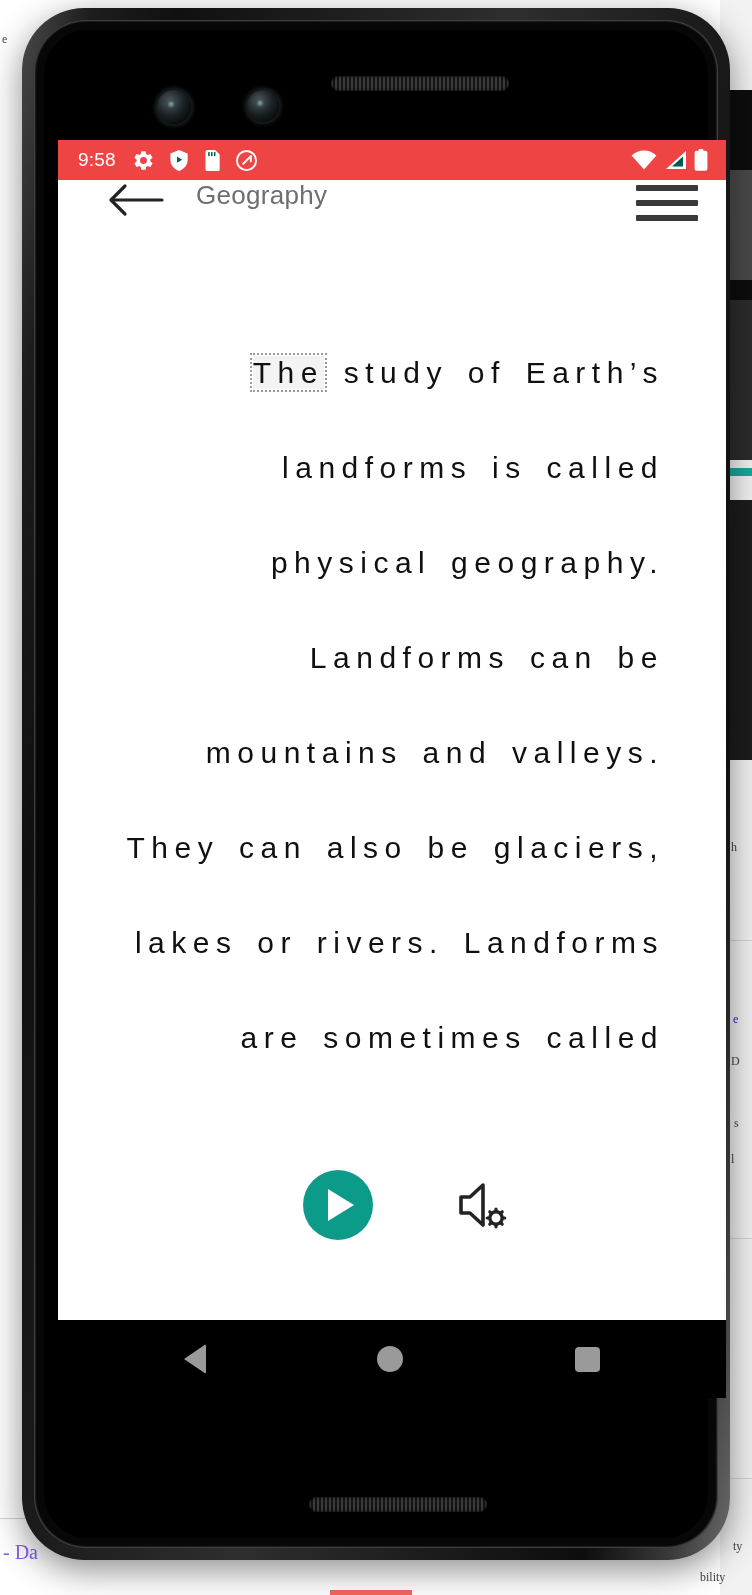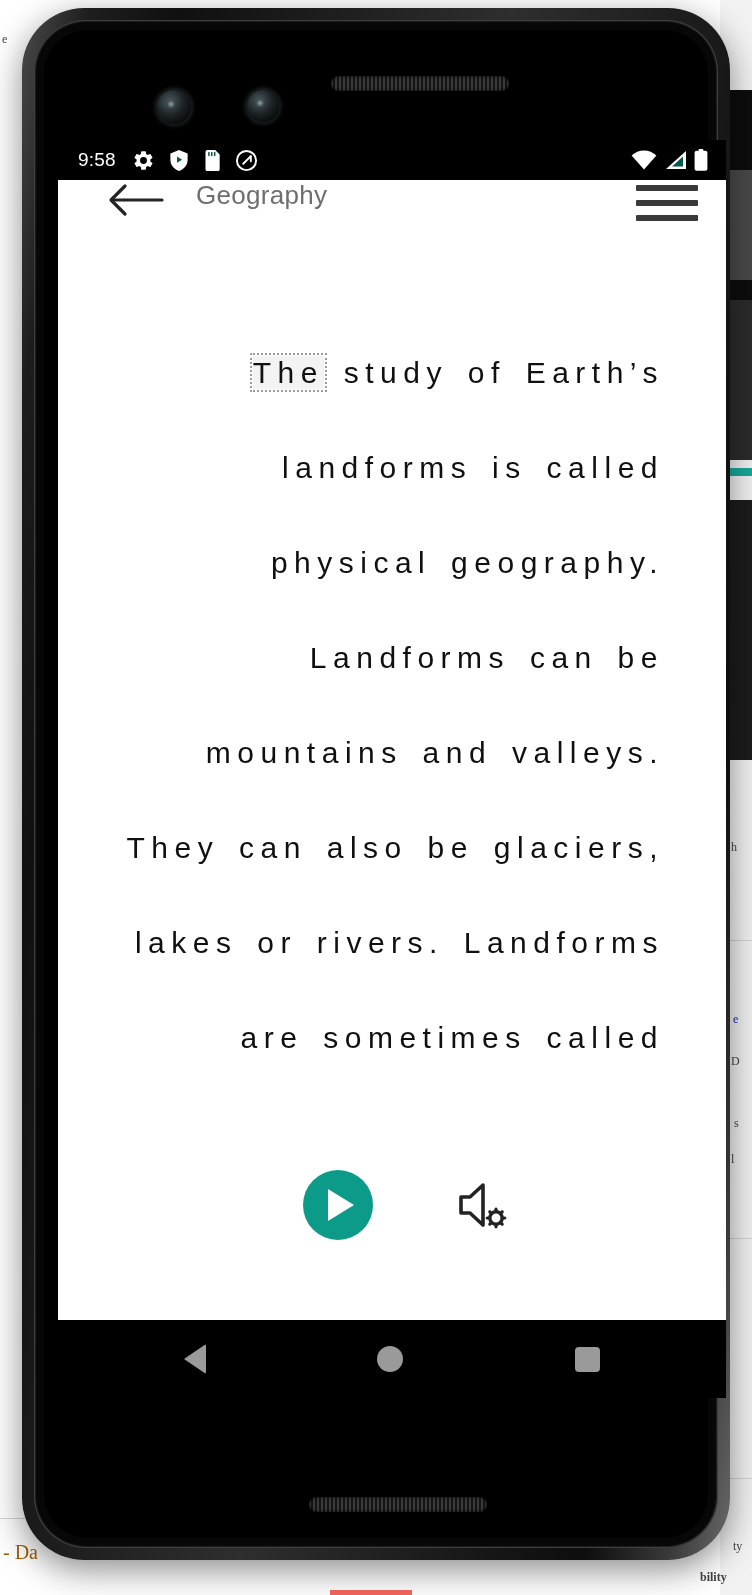--- a/index.html
+++ b/index.html
@@ -99,21 +99,21 @@
     left: 14px; top: 110px;
     width: 668px; height: 1258px;
     background: #ffffff;
     overflow: hidden;
   }
 
   
   #statusbar {
     position: relative;
     height: 40px;
-    background: #000000;
+    background: #ef4444;
     display: flex; align-items: center;
     padding: 0 18px 0 20px;
     color: #ffffff;
   }
   #status-time {
     font-size: 19px; font-weight: 400; letter-spacing: .2px;
     margin-right: 16px;
   }
   .sb-icons-left { display: flex; align-items: center; gap: 14px; }
   .sb-icons-right { display: flex; align-items: center; gap: 7px; margin-left: auto; }
@@ -227,23 +227,23 @@
   <div class="bg-rule" style="left:690px;top:940px;width:62px;"></div>
   <div class="bg-rule" style="left:690px;top:1238px;width:62px;"></div>
   <div class="bg-rule" style="left:690px;top:1478px;width:62px;"></div>
   <div class="bg-rule" style="left:0px;top:1518px;width:40px;"></div>
   <div class="bg-text" style="left:2px;top:32px;">e</div>
   <div class="bg-text" style="left:731px;top:840px;">h</div>
   <div class="bg-text bg-link" style="left:733px;top:1012px;">e</div>
   <div class="bg-text" style="left:731px;top:1054px;">D</div>
   <div class="bg-text" style="left:734px;top:1116px;">s</div>
   <div class="bg-text" style="left:731px;top:1152px;">l</div>
-  <div class="bg-text" style="left:3px;top:1541px;font-size:20px;color:#a16207;">- Da</div>
+  <div class="bg-text" style="left:3px;top:1541px;font-size:20px;color:#8b5cf6;">- Da</div>
   <div class="bg-text" style="left:733px;top:1539px;">ty</div>
-  <div class="bg-text" style="left:700px;top:1570px;font-weight:bold;">bility</div>
+  <div class="bg-text" style="left:700px;top:1570px;">bility</div>
   <div class="bg-red-bar"></div>
 </div>
 
 <div id="phone">
   <div id="phone-inner">
     <div id="phone-bezel">
 
       <div class="cam" id="cam1"></div>
       <div class="cam" id="cam2"></div>
       <div id="earpiece"></div>

